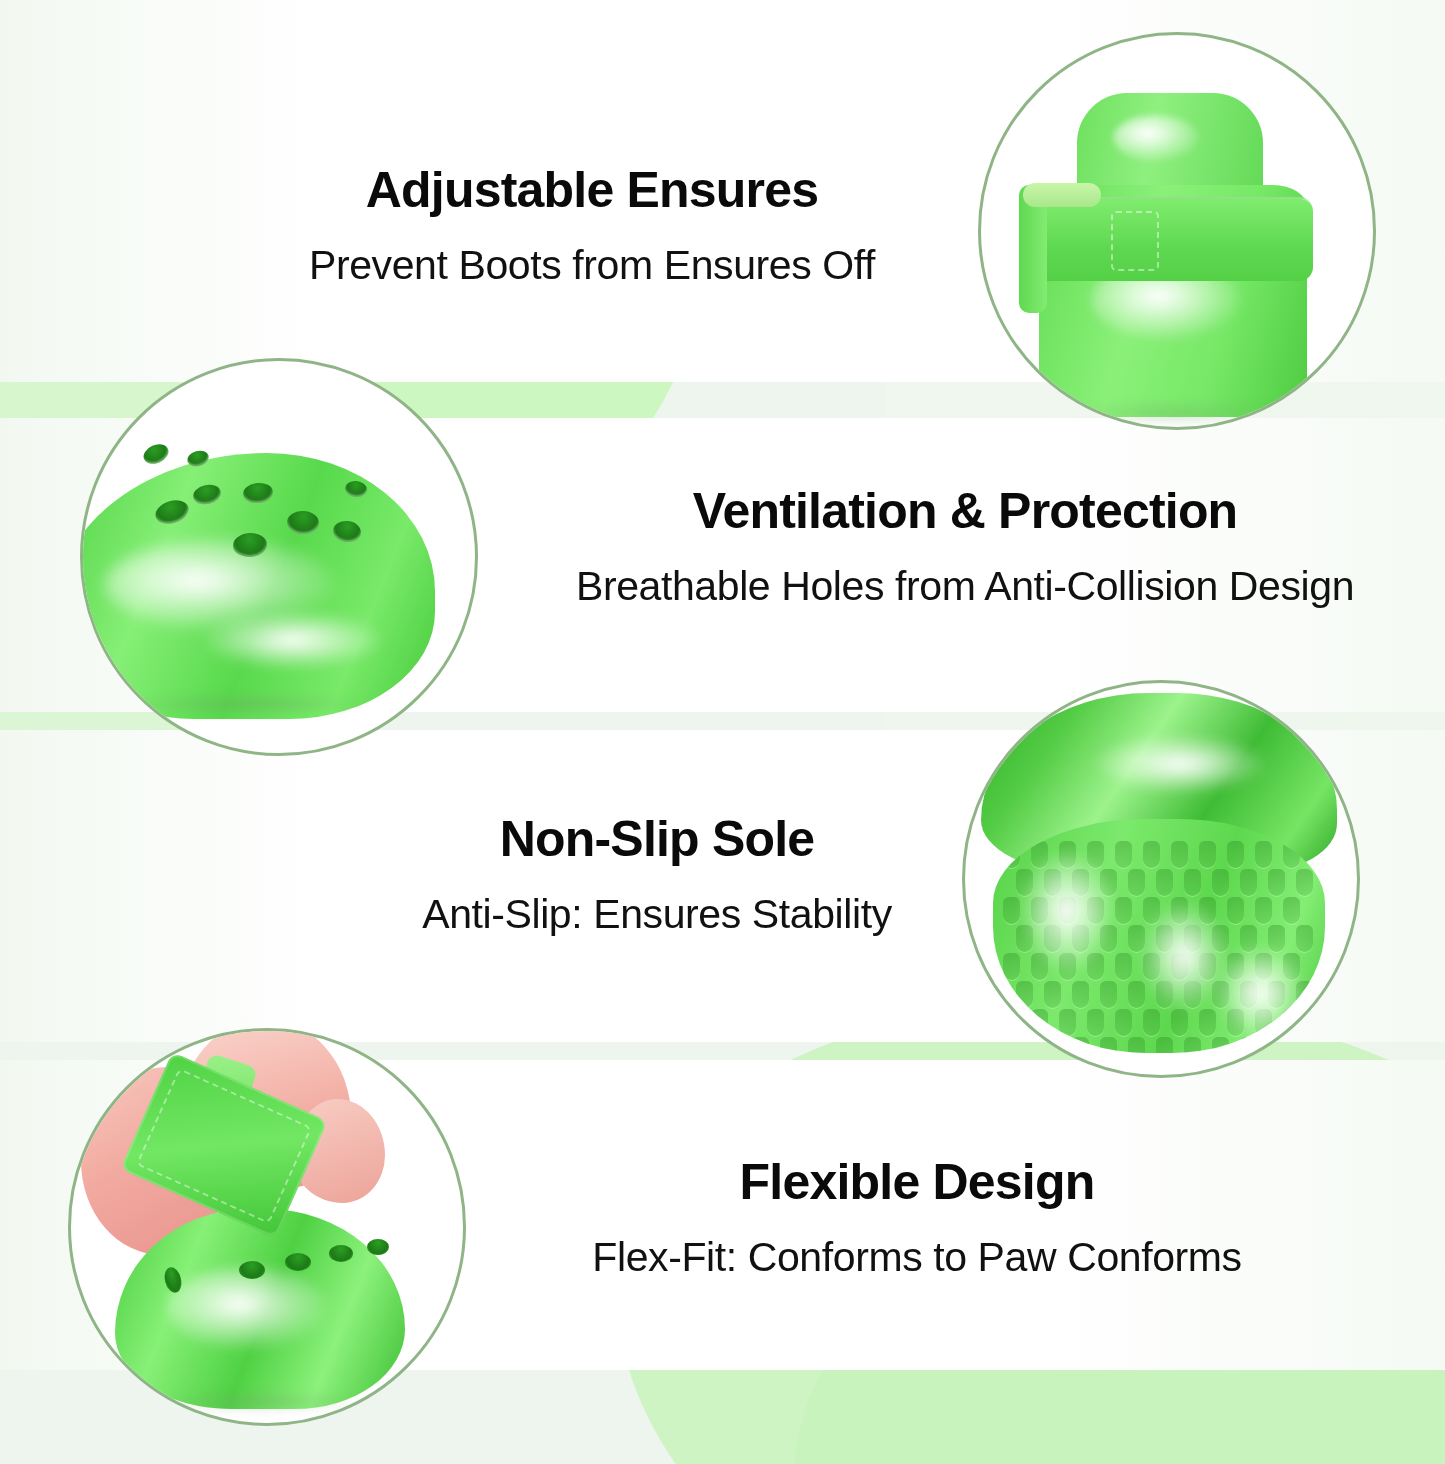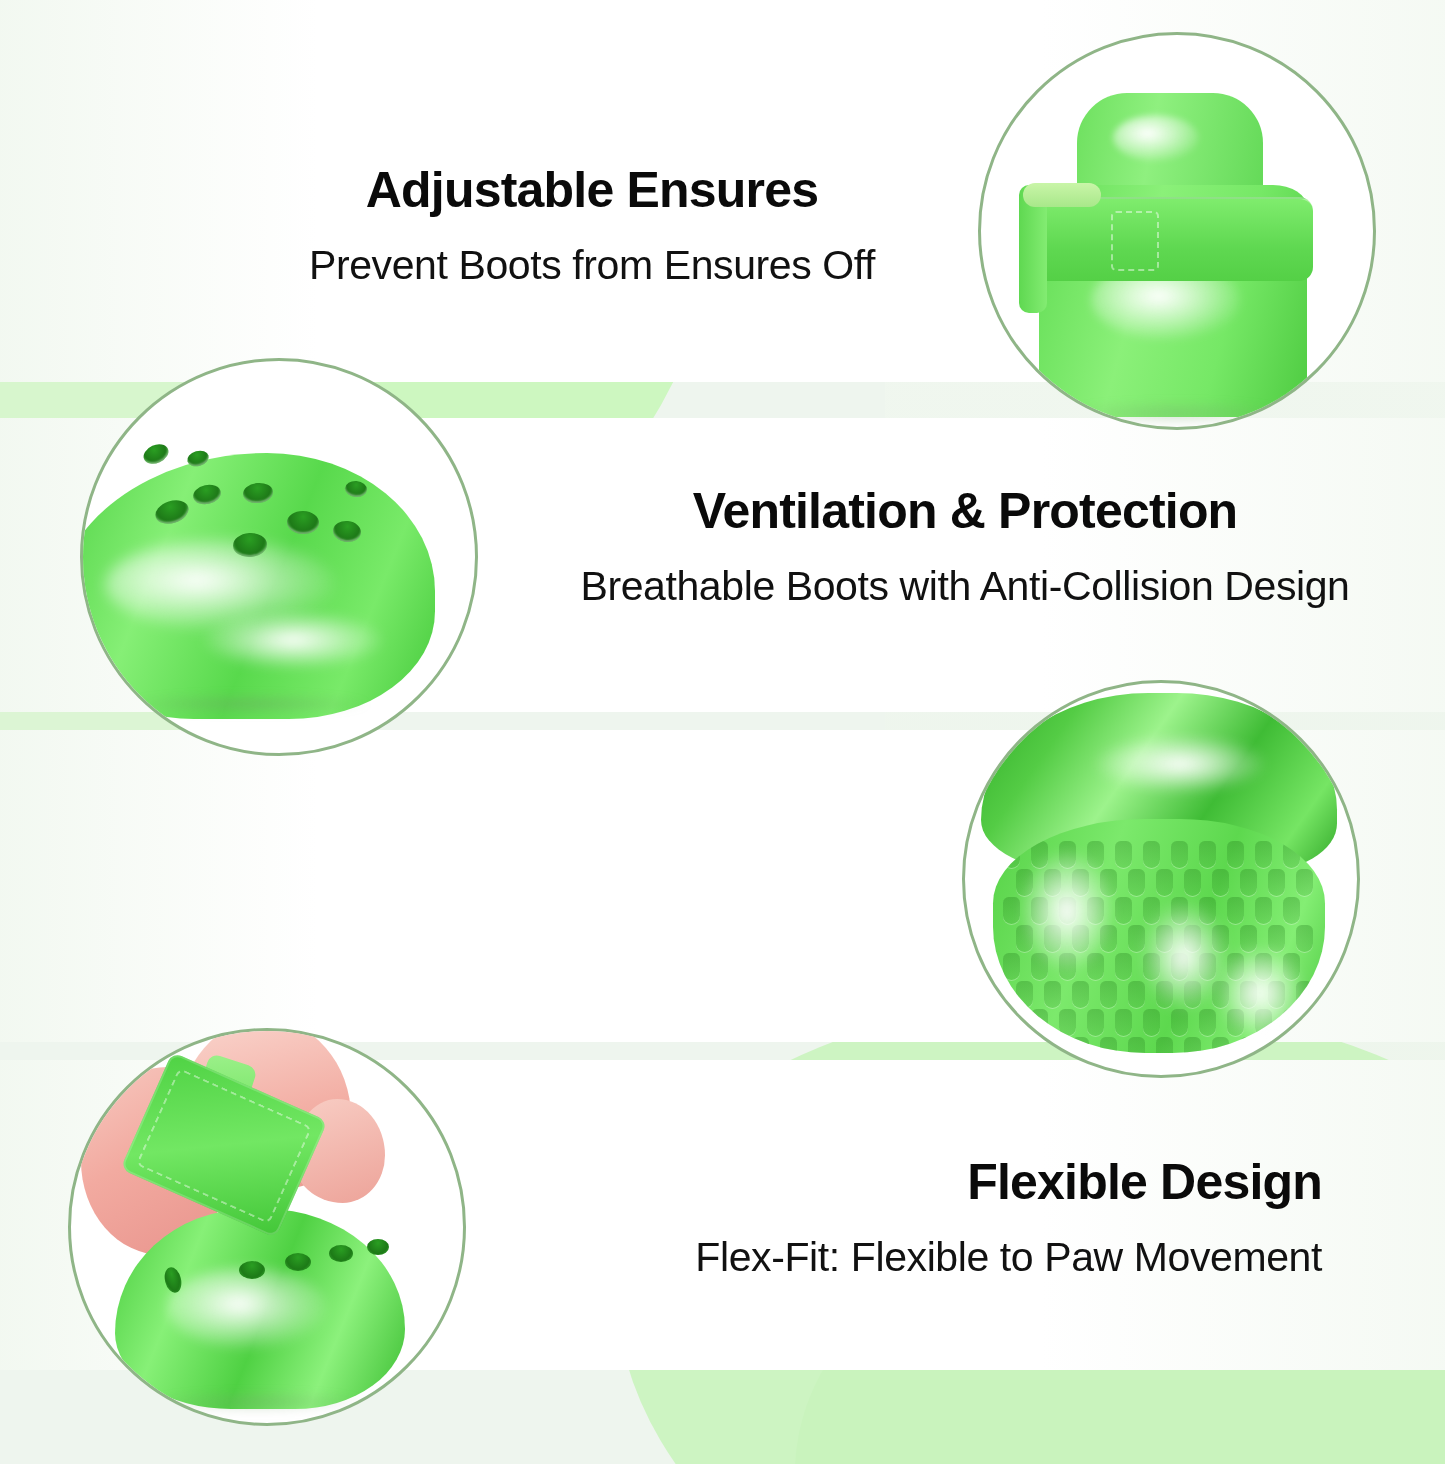--- a/index.html
+++ b/index.html
@@ -109,21 +109,21 @@
     font-weight: 400;
     letter-spacing: -0.4px;
     color: #111111;
     line-height: 1.15;
     white-space: nowrap;
   }
 
   .tb-1 { left: 232px;  top: 163px;  text-align: center; width: 720px; }
   .tb-2 { left: 500px;  top: 484px;  text-align: center; width: 930px; }
   .tb-3 { left: 352px;  top: 812px;  text-align: center; width: 610px; }
-  .tb-4 { left: 512px;  top: 1155px; text-align: right; width: 810px; }
+  .tb-4 { left: 512px;  top: 1155px; text-align: center; width: 810px; }
 
   
   .photo-circle {
     position: absolute;
     border-radius: 50%;
     border: 3px solid #8fb587;
     background: #ffffff;
     overflow: hidden;
     box-sizing: border-box;
   }
@@ -344,27 +344,31 @@
       <div class="card-fade"></div>
     </div>
 
   <div class="text-block tb-1">
     <p class="feat-title">Adjustable Ensures</p>
     <p class="feat-sub">Prevent Boots from Ensures Off</p>
   </div>
 
   <div class="text-block tb-2">
     <p class="feat-title">Ventilation &amp; Protection</p>
-    <p class="feat-sub">Breathable Boots with Anti-Collision Design</p>
-  </div>
-
+    <p class="feat-sub">Breathable Holes from Anti-Collision Design</p>
+  </div>
+
+  <div class="text-block tb-3">
+    <p class="feat-title">Non-Slip Sole</p>
+    <p class="feat-sub">Anti-Slip: Ensures Stability</p>
+  </div>
 
   <div class="text-block tb-4">
     <p class="feat-title">Flexible Design</p>
-    <p class="feat-sub">Flex-Fit: Flexible to Paw Movement</p>
+    <p class="feat-sub">Flex-Fit: Conforms to Paw Conforms</p>
   </div>
 
   <div class="photo-circle pc-1">
     <div class="photo-inner">
       <div class="v-cuff"></div>
       <div class="v-cuff-sheen"></div>
       <div class="v-body"></div>
       <div class="v-body-sheen"></div>
       <div class="v-strap"></div>
       <div class="v-strap-stitch"></div>

